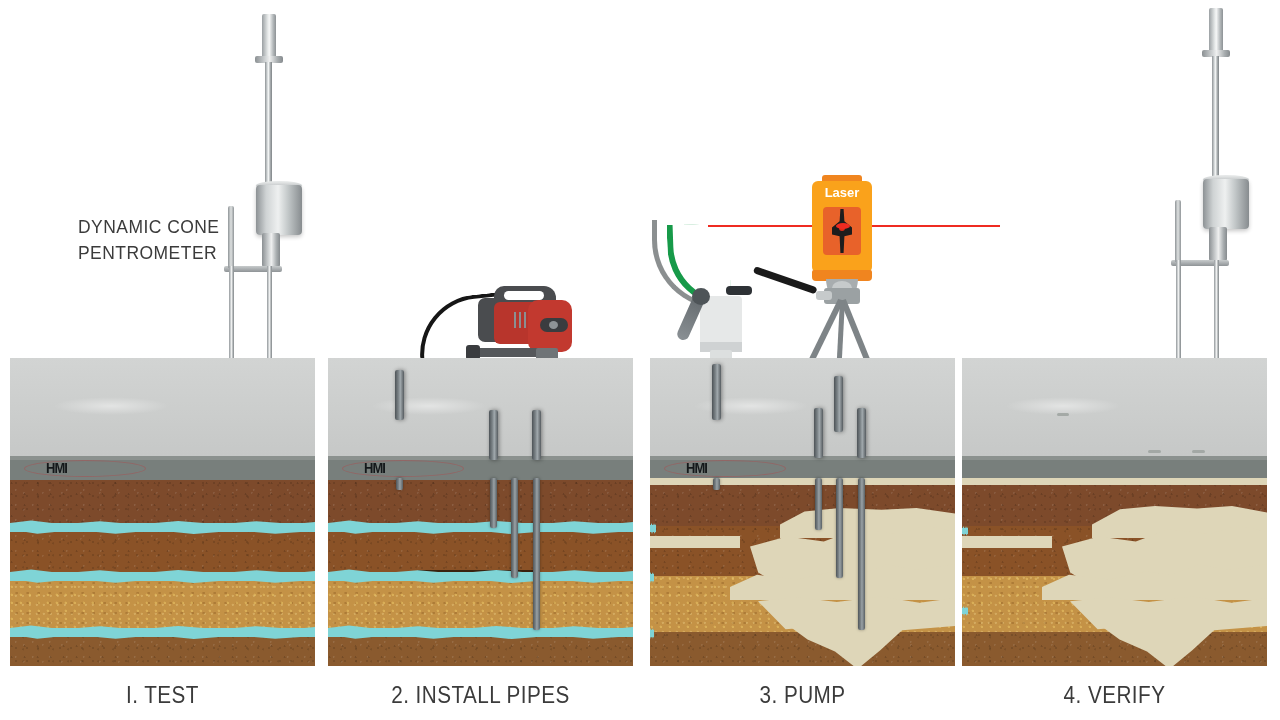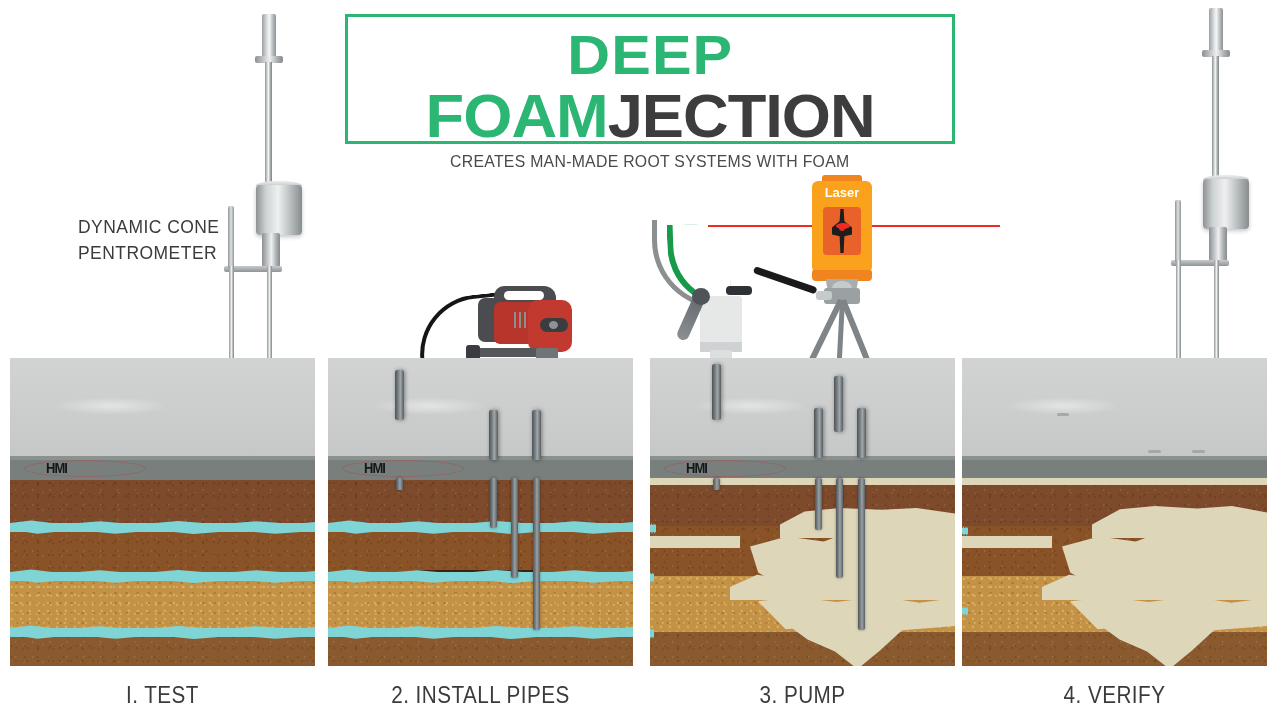--- a/index.html
+++ b/index.html
@@ -195,27 +195,20 @@
   
   .caption{position:absolute;top:682px;width:305px;text-align:center;
       font-size:23px;letter-spacing:0.5px;color:#3b3b3b;transform:scaleX(0.9);}
   #cap1{left:10px;} #cap2{left:328px;} #cap3{left:650px;} #cap4{left:962px;}
 </style>
 </head>
 <body>
 
 <div class="stage">
 
-  <div class="logo-box">
-    <div class="logo-deep">DEEP</div>
-    <div class="logo-main">
-      <span class="g">FOAM</span><span class="d">JECTION</span>
-    </div>
-    <div class="logo-tag">CREATES MAN-MADE ROOT SYSTEMS WITH FOAM</div>
-  </div>
 
   <div class="dcp-label">
     <div>DYNAMIC CONE</div>
     <div>PENTROMETER</div>
   </div>
 
   <div class="dcp" style="left:0;top:0;">
     <div class="rod-top" style="left:262px;top:14px;height:44px;"></div>
     <div class="collar" style="left:255px;top:56px;width:28px;height:7px;"></div>
     <div class="rod" style="left:265px;top:62px;height:124px;"></div>

